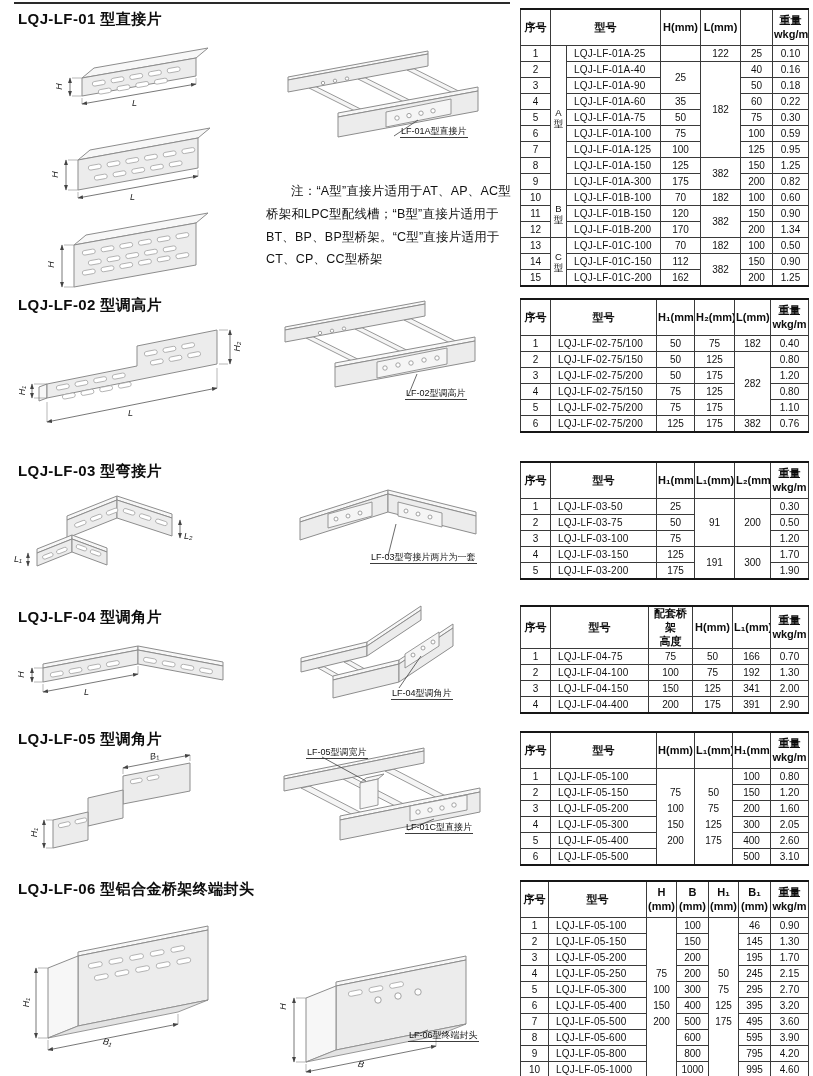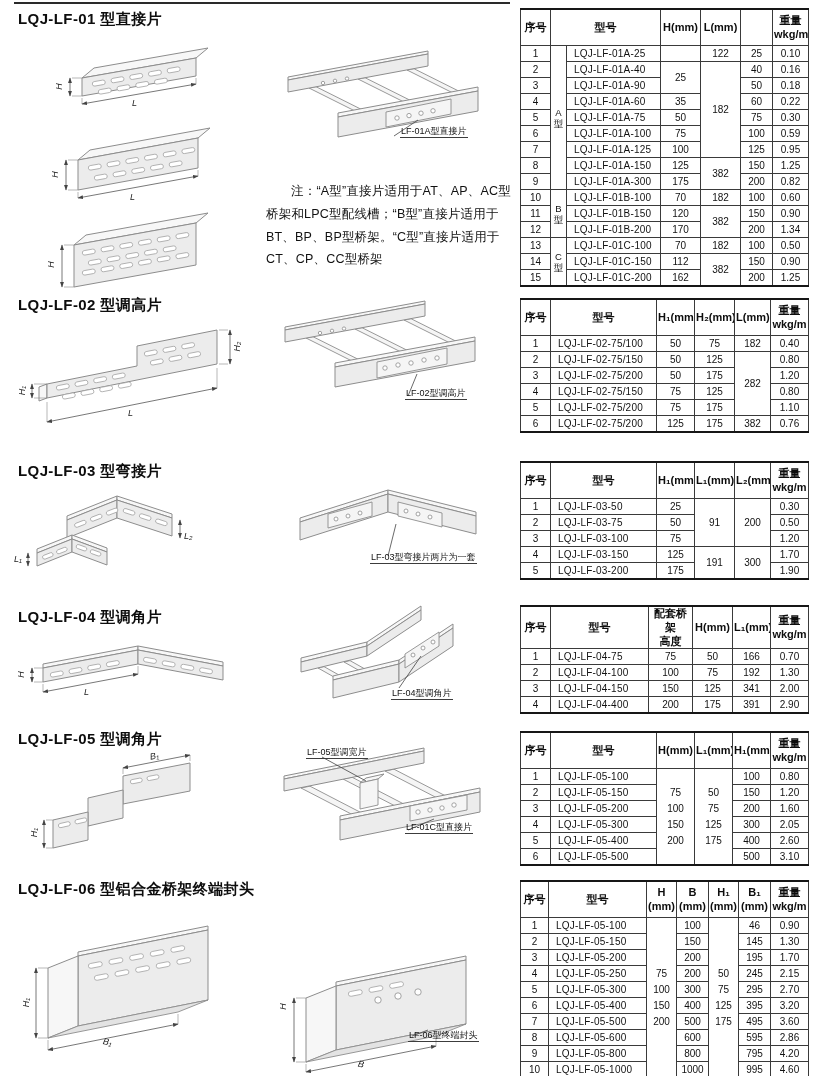--- a/index.html
+++ b/index.html
@@ -919,21 +919,21 @@
             <td class="model">LQJ-LF-05-500</td>
             <td>500</td>
             <td>495</td>
             <td>3.60</td>
           </tr>
           <tr>
             <td>8</td>
             <td class="model">LQJ-LF-05-600</td>
             <td>600</td>
             <td>595</td>
-            <td>2.86</td>
+            <td>3.90</td>
           </tr>
           <tr>
             <td>9</td>
             <td class="model">LQJ-LF-05-800</td>
             <td>800</td>
             <td>795</td>
             <td>4.20</td>
           </tr>
           <tr>
             <td>10</td>

